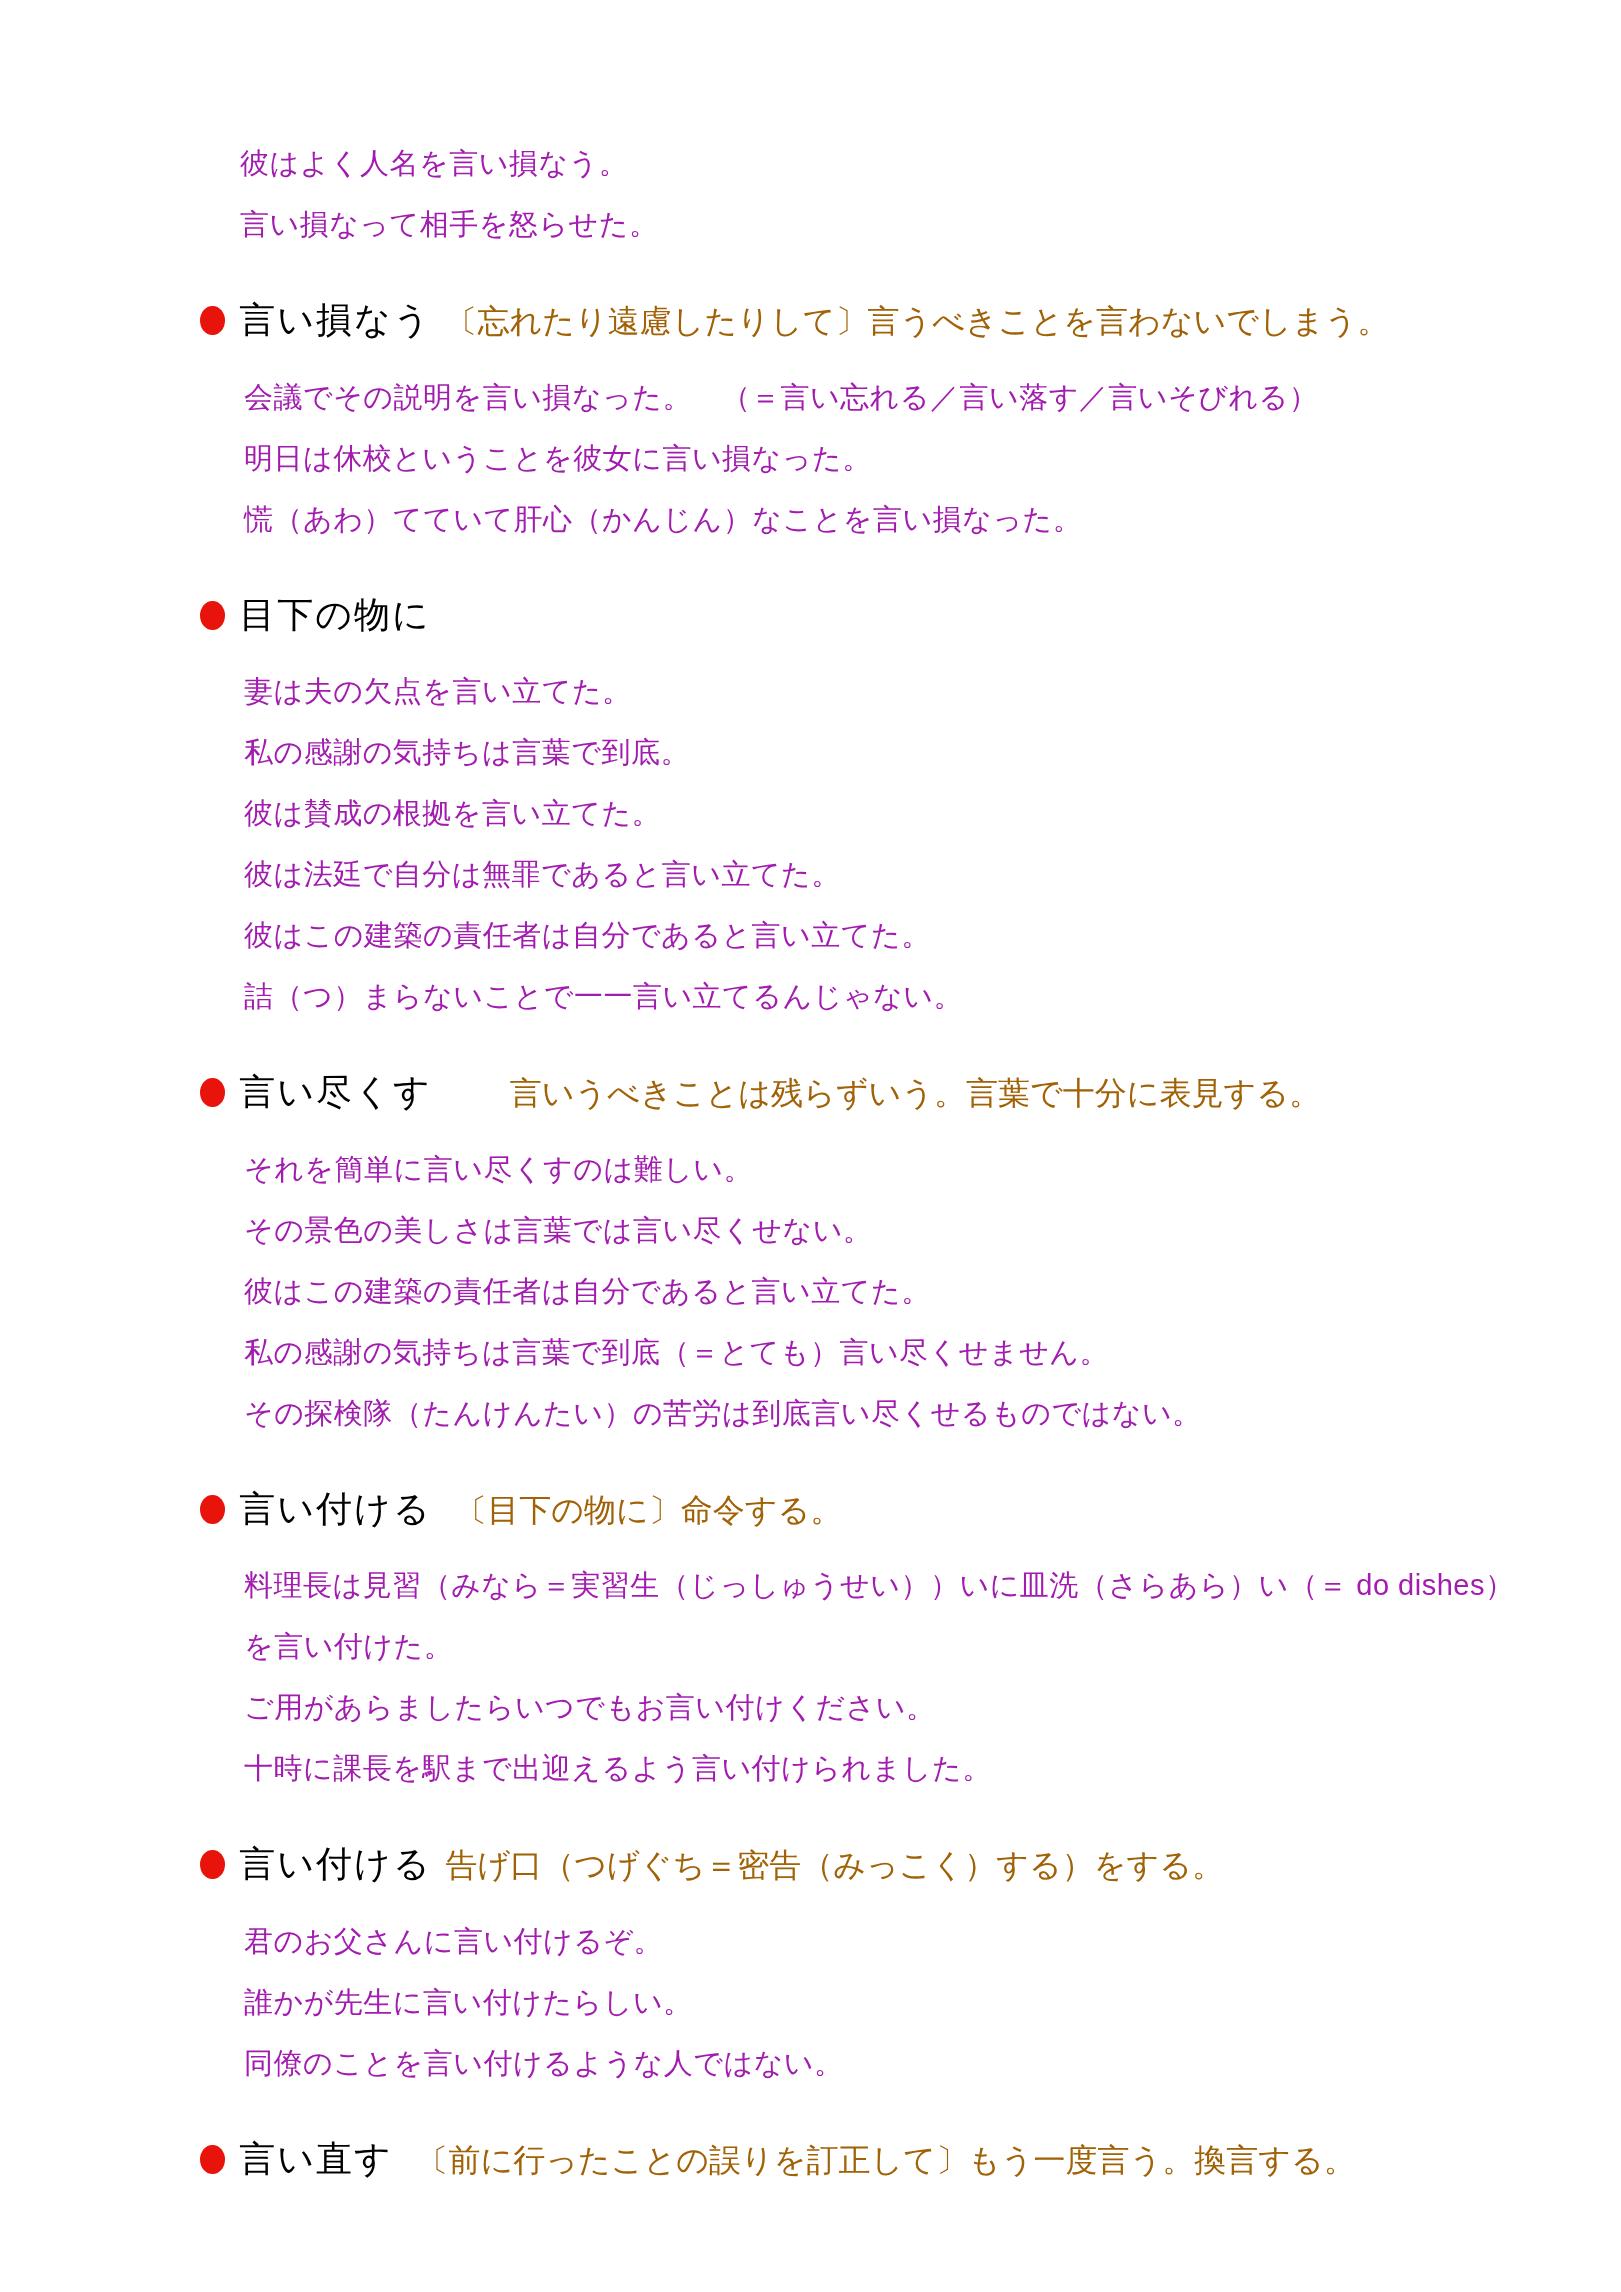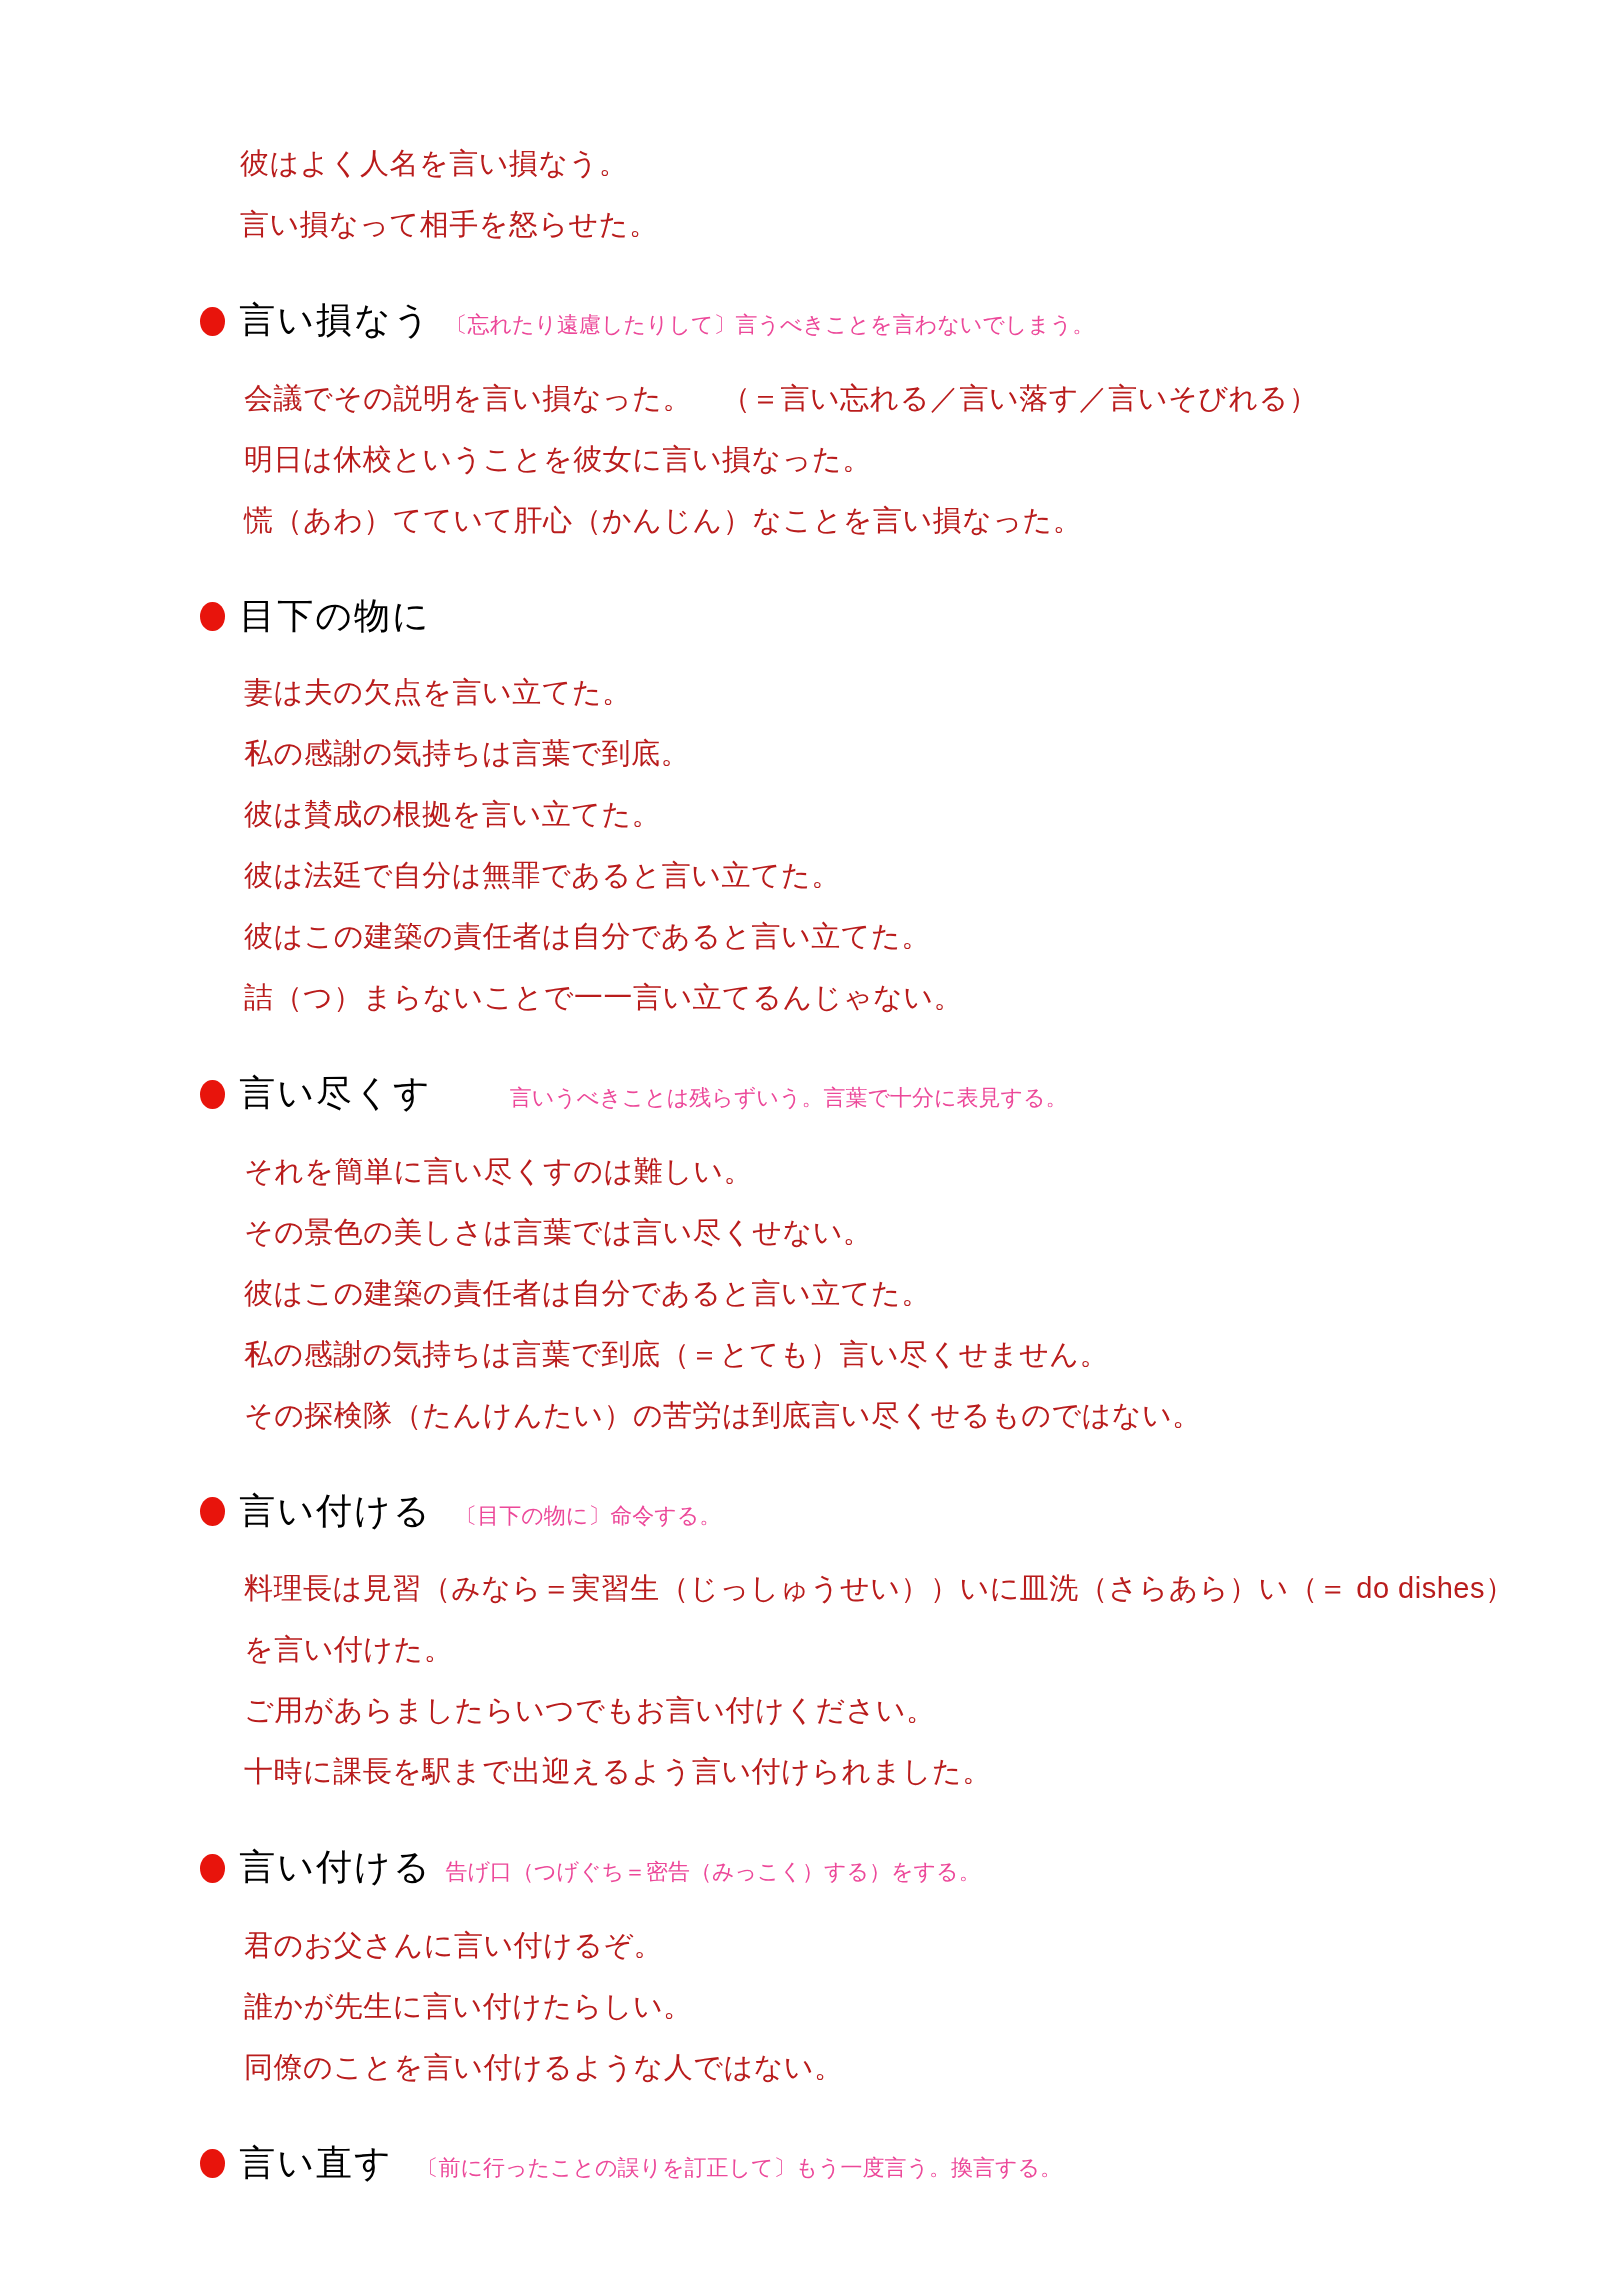--- a/index.html
+++ b/index.html
@@ -20,21 +20,21 @@
     width: 1621px;
     height: 2293px;
     padding: 133px 93px 59px 0;
   }
   .ex {
     margin: 0;
     padding: 0 0 0 240px;
     font-size: 29px;
     line-height: 61px;
     letter-spacing: 0.5px;
-    color: #b91c1c;
+    color: #a21caf;
   }
   .head-row {
     display: flex;
     align-items: baseline;
     margin: 41px 0 21.6px 0;
     padding-left: 200px;
   }
   .bullet {
     flex: 0 0 auto;
     width: 24.5px;
@@ -45,24 +45,24 @@
     margin-right: 14.7px;
   }
   .headword {
     flex: 0 0 auto;
     font-size: 36px;
     font-weight: 400;
     letter-spacing: 2px;
     color: #000000;
   }
   .definition {
-    font-size: 22px;
+    font-size: 32px;
     line-height: 43px;
     margin-left: 23.5px;
-    color: #ec4899;
+    color: #a16207;
   }
   .gap-wide .definition { margin-left: 78px; }
   .gap-narrow .definition { margin-left: 13.7px; }
   .examples { margin: 4px; }
 </style>
 </head>
 <body>
 
 <div class="page">
 

